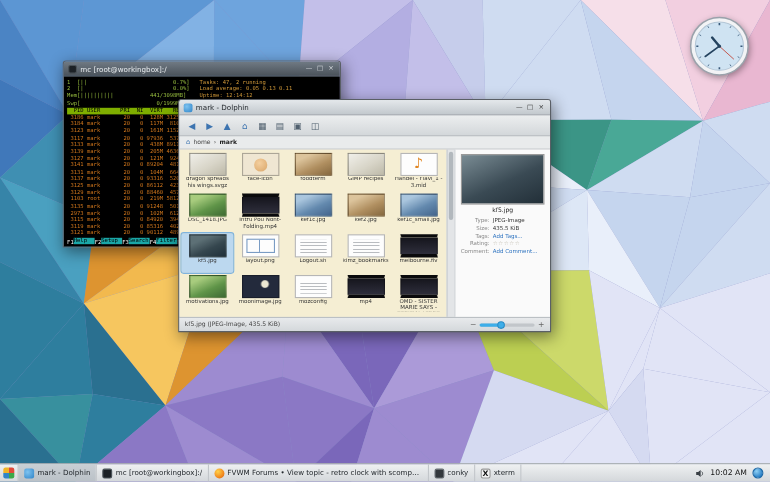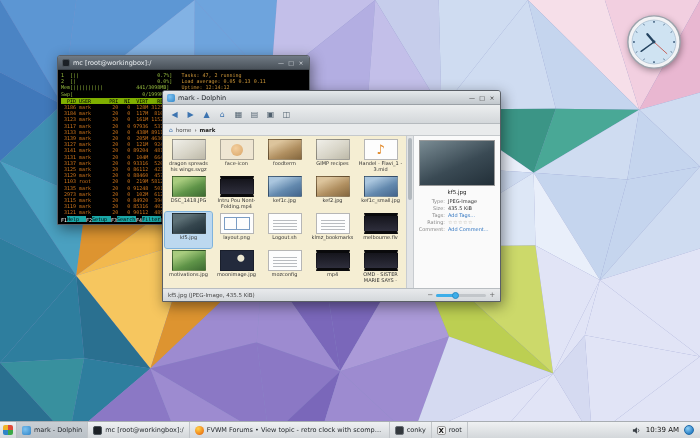--- a/index.html
+++ b/index.html
@@ -415,26 +415,26 @@
         <div class="tb-item">
           <span class="tb-icon ic-firefox"></span>
           <span class="tb-label">FVWM Forums • View topic - retro clock with scompeng...</span>
         </div>
         <div class="tb-item">
           <span class="tb-icon ic-terminal2"></span>
           <span class="tb-label">conky</span>
         </div>
         <div class="tb-item">
           <span class="tb-icon ic-xterm">X</span>
-          <span class="tb-label">root</span>
+          <span class="tb-label">xterm</span>
         </div>
       </div>
     <div class="tb-right">
       <svg viewBox="0 0 10 10" width="9" height="9">
         <polygon points="1,3.5 3,3.5 5.5,1.5 5.5,8.5 3,6.5 1,6.5" fill="#3a4046"></polygon>
         <path d="M6.5,3 A2.6,2.6 0 0 1 6.5,7" stroke="#3a4046" fill="none" stroke-width="0.9"></path>
       </svg>
-      <span class="tb-time">10:39 AM</span>
+      <span class="tb-time">10:02 AM</span>
       <span class="tray-ic"></span>
     </div>
   </div>
 
 </div>
 
 </body></html>

